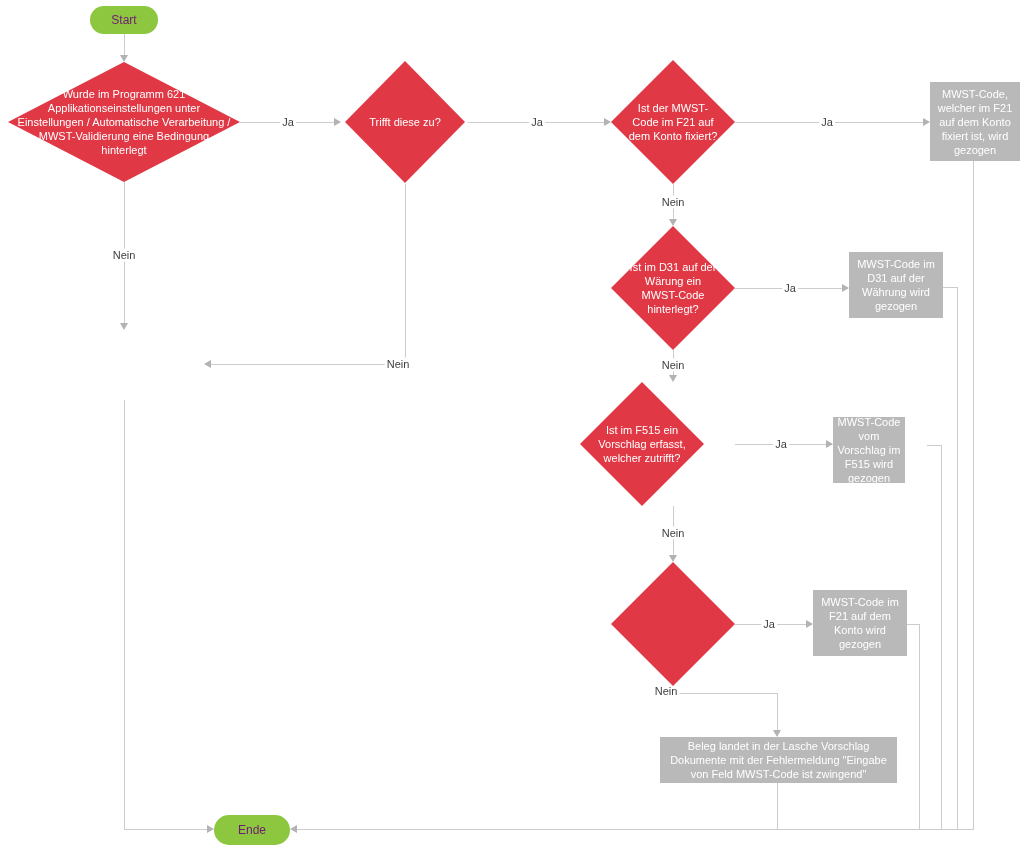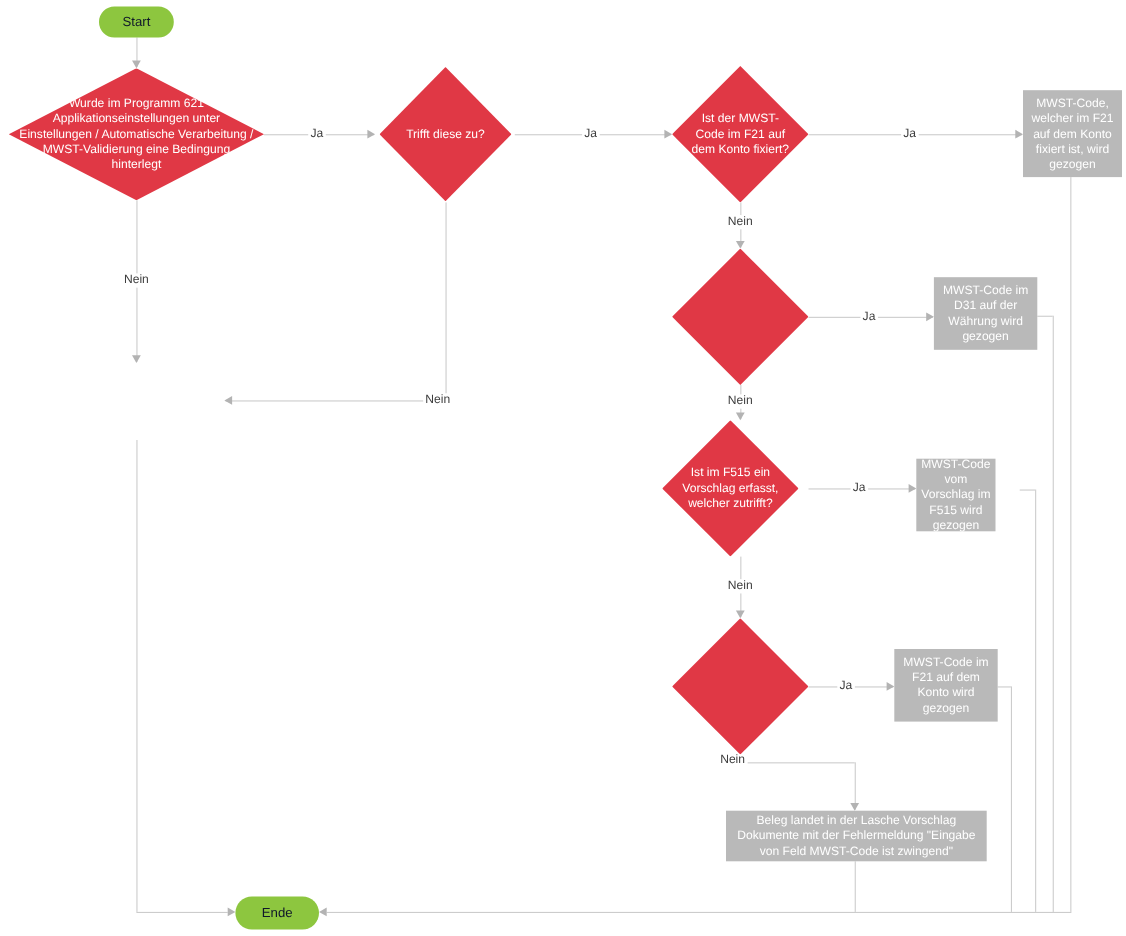--- a/index.html
+++ b/index.html
@@ -17,21 +17,21 @@
   .line{position:absolute;background:var(--line)}
   .h{height:1px}
   .v{width:1px}
 
   .arrow{position:absolute;width:0;height:0}
   .arrow.right{border-top:4px solid transparent;border-bottom:4px solid transparent;border-left:7px solid var(--arrow)}
   .arrow.left{border-top:4px solid transparent;border-bottom:4px solid transparent;border-right:7px solid var(--arrow)}
   .arrow.down{border-left:4px solid transparent;border-right:4px solid transparent;border-top:7px solid var(--arrow)}
 
   .terminal{position:absolute;background:var(--terminal);border-radius:15px;
-    color:#0f172a;font-size:12px;display:flex;align-items:center;justify-content:center}
+    color:#701a75;font-size:12px;display:flex;align-items:center;justify-content:center}
 
   .decision{position:absolute}
   .decision .shape{position:absolute;inset:0;background:var(--decision);
     clip-path:polygon(50% 0,100% 50%,50% 100%,0 50%)}
   .decision .txt{position:absolute;left:50%;top:50%;transform:translate(-50%,-50%);
     color:#fff;font-size:11px;line-height:14px;text-align:center;white-space:normal}
 
   .process{position:absolute;background:var(--process);color:#fff;font-size:11px;
     line-height:14px;text-align:center;display:flex;align-items:center;justify-content:center;
     padding:8px 4px}
@@ -134,23 +134,24 @@
     <div class="txt" style="width:110px">Trifft diese zu?</div>
   </div>
 
   <div class="decision" style="left:611px;top:60px;width:124px;height:124px">
     <div class="shape"></div>
     <div class="txt" style="width:96px">Ist der MWST-Code im F21 auf dem Konto fixiert?</div>
   </div>
 
   <div class="decision" style="left:611px;top:226px;width:124px;height:124px">
     <div class="shape"></div>
+    <div class="txt" style="width:90px">Ist im D31 auf der Wärung ein MWST-Code hinterlegt?</div>
   </div>
 
-  <div class="decision" style="left:602px;top:382px;width:124px;height:124px">
+  <div class="decision" style="left:580px;top:382px;width:124px;height:124px">
     <div class="shape"></div>
     <div class="txt" style="width:102px">Ist im F515 ein Vorschlag erfasst, welcher zutrifft?</div>
   </div>
 
   <div class="decision" style="left:611px;top:562px;width:124px;height:124px">
     <div class="shape"></div>
   </div>
 
   <div class="process" style="left:930px;top:82px;width:90px;height:79px">
     <span>MWST-Code, welcher im F21 auf dem Konto fixiert ist, wird gezogen</span>

